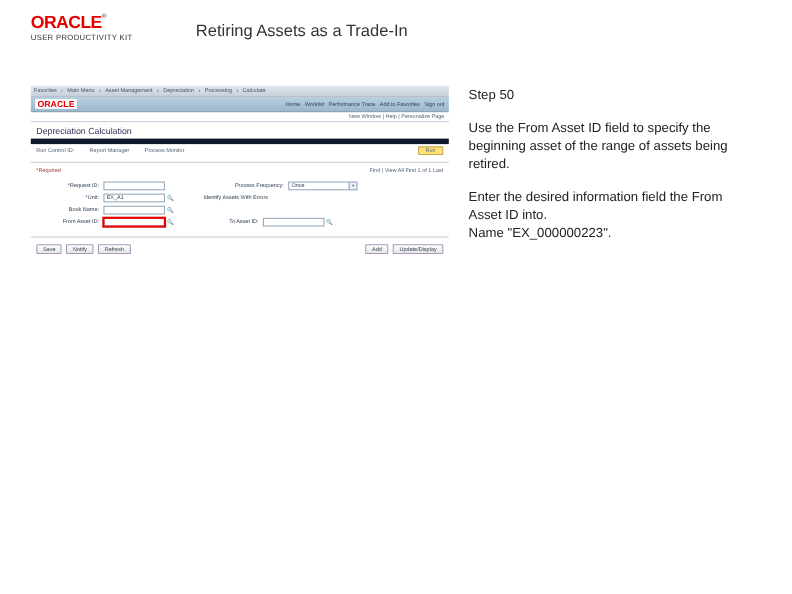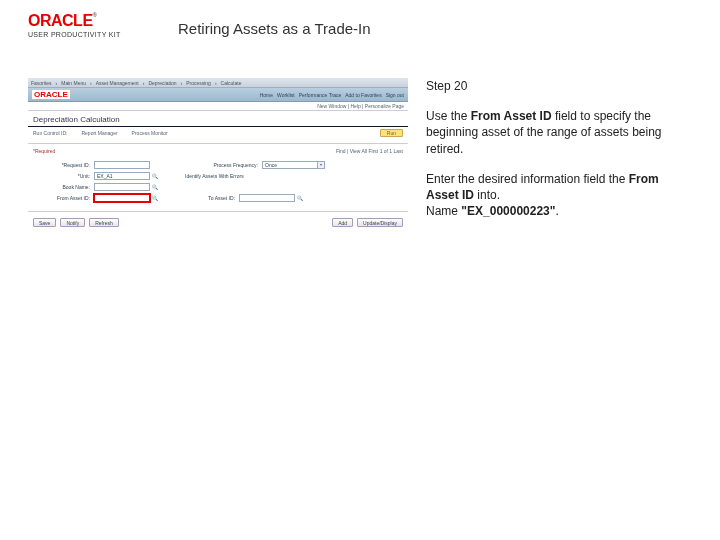--- a/index.html
+++ b/index.html
@@ -9,30 +9,30 @@
   .logo-block { width: 150px; }
   .logo-oracle { font-weight: bold; font-size: 16px; letter-spacing: -0.5px; color: #e80000; font-family: Arial, sans-serif; }
   .logo-tm { font-size: 6px; vertical-align: top; color: #666; }
   .logo-sub { font-size: 7px; color: #333; letter-spacing: 0.3px; margin-top: 1px; }
   .title { flex: 1; font-size: 15px; color: #333; padding-top: 8px; padding-right: 6px; }
 
   .main-row { display: flex; padding: 36px 28px 0 28px; gap: 18px; }
   .screenshot { width: 380px; height: 160px; border: 0; position: relative; background: #fff; }
   .instructions { width: 250px; font-size: 12px; color: #222; line-height: 1.35; }
   .instructions p { margin-bottom: 14px; }
-  .instructions b { font-weight: bold; }
+  .instructions b { font-weight: normal; }
 
   
   .ss-topbar { height: 10px; background: linear-gradient(#dfe6ec,#c8d2dc); border-bottom:1px solid #aab; font-size:5px; color:#456; padding-left:3px; display:flex; gap:4px; align-items:center;}
   .ss-topbar span{white-space:nowrap;}
   .ss-brandbar { height:14px; background: linear-gradient(#b8cfe0,#9bb8cf); display:flex; align-items:center; justify-content:space-between; padding:0 4px; border-bottom:1px solid #89a;}
   .ss-brandbar .ora { color:#e80000; font-weight:bold; font-size:8px; background:#fff; padding:0 2px;}
   .ss-brandbar .navs { font-size:5px; color:#345; display:flex; gap:4px;}
   .ss-subbar { height:9px; font-size:5px; color:#567; text-align:right; padding-right:4px; line-height:9px; border-bottom:1px solid #ccd;}
-  .ss-title { font-size:8px; color:#335; padding:4px 5px 2px; border-bottom:1px solid #0f172a;}
+  .ss-title { font-size:8px; color:#335; padding:4px 5px 2px; border-bottom:5px solid #0f172a;}
   .ss-labels { font-size:5px; color:#567; padding:2px 5px; display:flex; gap:14px; align-items:center;}
   .ss-run { margin-left:auto; background:#ffe27a; border:1px solid #caa94a; font-size:5px; padding:0 6px; border-radius:1px;}
   .ss-runrow { font-size:5px; color:#a33; padding:4px 5px 2px; display:flex; justify-content:space-between;}
   .ss-runrow .rc{ color:#567; }
   .ss-form { padding:2px 10px; }
   .ss-form-row { display:flex; font-size:5px; color:#345; margin:3px 0; align-items:center; }
   .ss-form-row .l1 { width:56px; text-align:right; padding-right:4px; }
   .ss-form-row .f1 { width:56px; height:8px; border:1px solid #9ab; background:#fff; }
   .ss-form-row .gap { width:38px; }
   .ss-form-row .l2 { width:74px; text-align:right; padding-right:4px; }
@@ -130,21 +130,21 @@
       <span class="ss-btn">Save</span>
       <span class="ss-btn">Notify</span>
       <span class="ss-btn">Refresh</span>
       <span class="spacer"></span>
       <span class="ss-btn">Add</span>
       <span class="ss-btn">Update/Display</span>
     </div>
   </div>
 
   <div class="instructions">
-    <p>Step 20</p>
+    <p>Step 50</p>
     <p>
       <span>Use the </span><b>From Asset ID</b><span> field to specify the beginning asset of the range of assets being retired.</span>
     </p>
     <p>
       <span>Enter the desired information field the </span><b>From Asset ID</b><span> into.</span><br>
       <span>Name </span><b>"EX_000000223"</b><span>.</span>
     </p>
   </div>
 </div>
 

